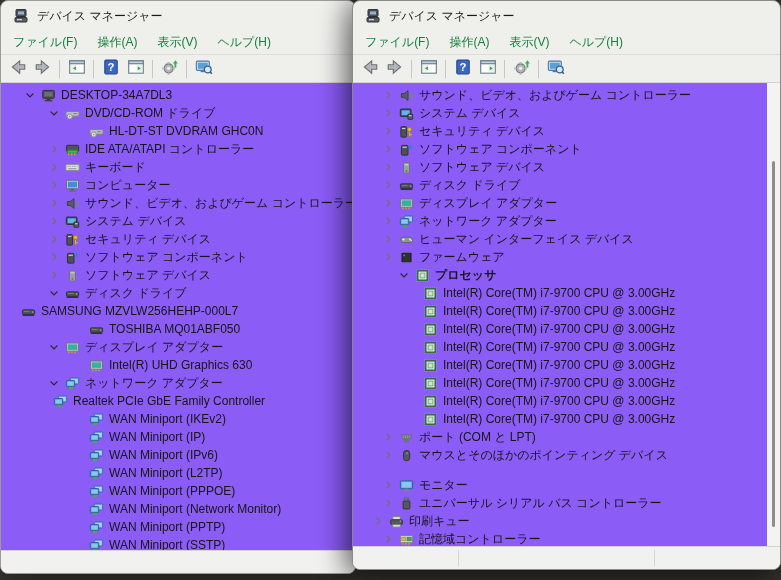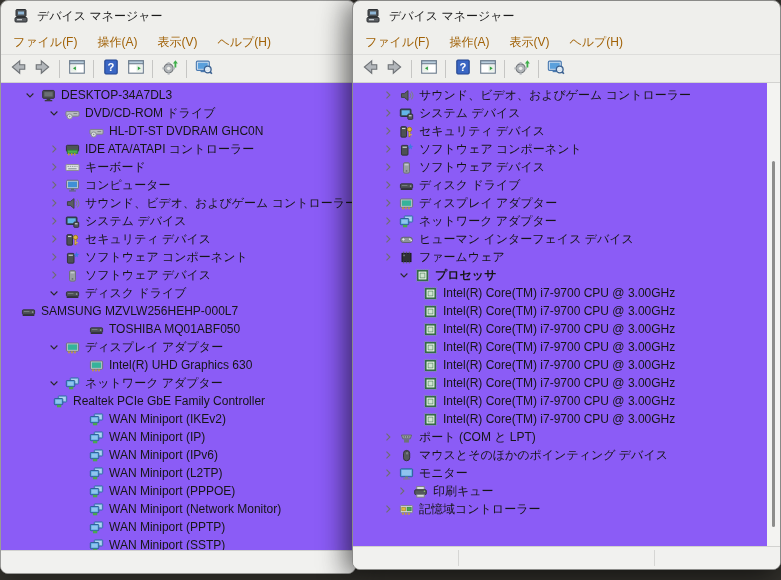--- a/index.html
+++ b/index.html
@@ -17,21 +17,21 @@
   #left-window{left:0;top:0;width:356px;height:574px;z-index:1;
     box-shadow:0 10px 28px rgba(0,0,0,.35);}
   #right-window{left:352px;top:0;width:429px;height:570px;z-index:2;
     border-color:#8a8a88;
     box-shadow:-8px 0 22px rgba(0,0,0,.30),0 12px 34px rgba(0,0,0,.45);}
   .titlebar{height:30px;flex:0 0 30px;display:flex;align-items:center;
     padding-left:12px;gap:8px;font-size:12px;color:#1b1b1b;}
   .title-icon{width:16px;height:16px;display:inline-flex;}
   .win-controls{margin-left:auto;display:flex;height:100%;}
   .ctrl{width:50px;height:100%;display:flex;align-items:center;justify-content:center;}
-  .menubar{height:23px;flex:0 0 23px;display:flex;align-items:center;font-size:12px;color:#a16207;padding-left:2px;}
+  .menubar{height:23px;flex:0 0 23px;display:flex;align-items:center;font-size:12px;color:#15803d;padding-left:2px;}
   .menu-item{padding:2px 10px;}
   .toolbar{height:27px;flex:0 0 27px;display:flex;align-items:center;padding-left:4px;
     border-top:1px solid #dddddb;border-bottom:1px solid #d2d2d0;}
   .tbtn{width:25px;height:22px;display:flex;align-items:center;justify-content:center;}
   .tbtn svg{width:18px;height:18px;}
   .tbsep{width:1px;height:18px;background:#c6c6c4;margin:0 4px;}
   .tree{flex:1 1 auto;background:#8b5cf6;position:relative;overflow:hidden;padding-top:3px;}
   .row{height:18px;display:flex;align-items:center;font-size:12px;color:#161616;white-space:nowrap;box-sizing:border-box;}
   .chev{width:18px;height:16px;flex:0 0 18px;display:flex;align-items:center;justify-content:center;}
   .chev svg{width:12px;height:12px;}
@@ -983,39 +983,55 @@
         <span class="ticon">
           <svg viewBox="0 0 16 16" xmlns="http://www.w3.org/2000/svg">
             <rect x="4.8" y="2.6" width="6.6" height="11" rx="3.2" fill="#55595d" stroke="#2f3234"></rect>
             <rect x="7.5" y="4.2" width="1.4" height="3" rx="0.7" fill="#c9ced2"></rect>
             <line x1="8.1" y1="7.6" x2="8.1" y2="2.8" stroke="#2f3234" stroke-width="0.6"></line>
           </svg>
         </span>
         <span class="tlabel">マウスとそのほかのポインティング デバイス</span>
       </div>
 
-      <div class="row" style="padding-left: 26px;">
+      <div class="row" style="padding-left: 26px; margin-top: 12px;">
         <span class="chev">
           <svg viewBox="0 0 16 16" xmlns="http://www.w3.org/2000/svg">
             <path d="M6 3.5 L10.5 8 L6 12.5" fill="none" stroke="#6e6e6e" stroke-width="1.5"></path>
           </svg>
         </span>
         <span class="ticon">
           <svg viewBox="0 0 16 16" xmlns="http://www.w3.org/2000/svg">
             <rect x="1.5" y="3" width="13" height="8.4" rx="0.8" fill="#4f9ee0" stroke="#2d5f92"></rect>
             <rect x="2.8" y="4.2" width="10.4" height="6" fill="#8fc4ee"></rect>
             <rect x="6.4" y="11.4" width="3.2" height="1.8" fill="#7c8286"></rect>
             <rect x="4.4" y="13.2" width="7.2" height="1.2" fill="#7c8286"></rect>
           </svg>
         </span>
         <span class="tlabel">モニター</span>
       </div>
 
-
-      <div class="row" style="padding-left: 40px;">
+      <div class="row" style="padding-left: 26px;">
+        <span class="chev">
+          <svg viewBox="0 0 16 16" xmlns="http://www.w3.org/2000/svg">
+            <path d="M6 3.5 L10.5 8 L6 12.5" fill="none" stroke="#6e6e6e" stroke-width="1.5"></path>
+          </svg>
+        </span>
+        <span class="ticon">
+          <svg viewBox="0 0 16 16" xmlns="http://www.w3.org/2000/svg">
+            <rect x="5.8" y="2" width="4.4" height="3.4" fill="#8f959a" stroke="#5f6569"></rect>
+            <rect x="6.8" y="2.8" width="1" height="1.2" fill="#3a3d40"></rect>
+            <rect x="8.4" y="2.8" width="1" height="1.2" fill="#3a3d40"></rect>
+            <rect x="4.4" y="5.4" width="7.2" height="8.4" rx="1" fill="#55595d" stroke="#2f3234"></rect>
+          </svg>
+        </span>
+        <span class="tlabel">ユニバーサル シリアル バス コントローラー</span>
+      </div>
+
+      <div class="row" style="padding-left: 16px;">
         <span class="chev">
           <svg viewBox="0 0 16 16" xmlns="http://www.w3.org/2000/svg">
             <path d="M6 3.5 L10.5 8 L6 12.5" fill="none" stroke="#6e6e6e" stroke-width="1.5"></path>
           </svg>
         </span>
         <span class="ticon">
           <svg viewBox="0 0 16 16" xmlns="http://www.w3.org/2000/svg">
             <rect x="4" y="2.6" width="8" height="3.6" fill="#d9dcdf" stroke="#7c8084"></rect>
             <rect x="1.8" y="6.2" width="12.4" height="5" rx="1" fill="#55595d" stroke="#2f3234"></rect>
             <circle cx="12.2" cy="7.8" r="0.8" fill="#8fc46e"></circle>

